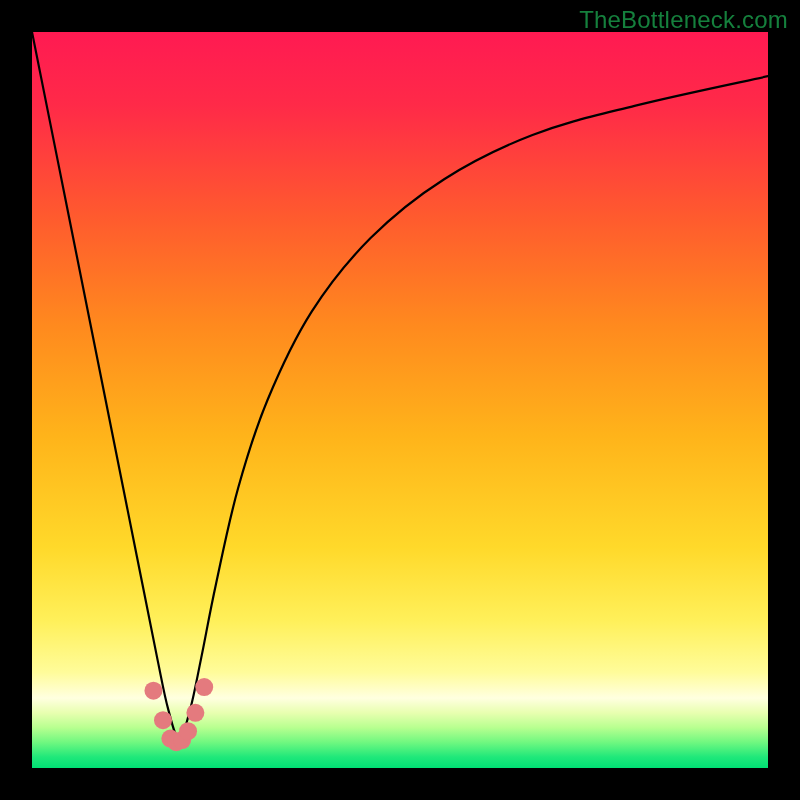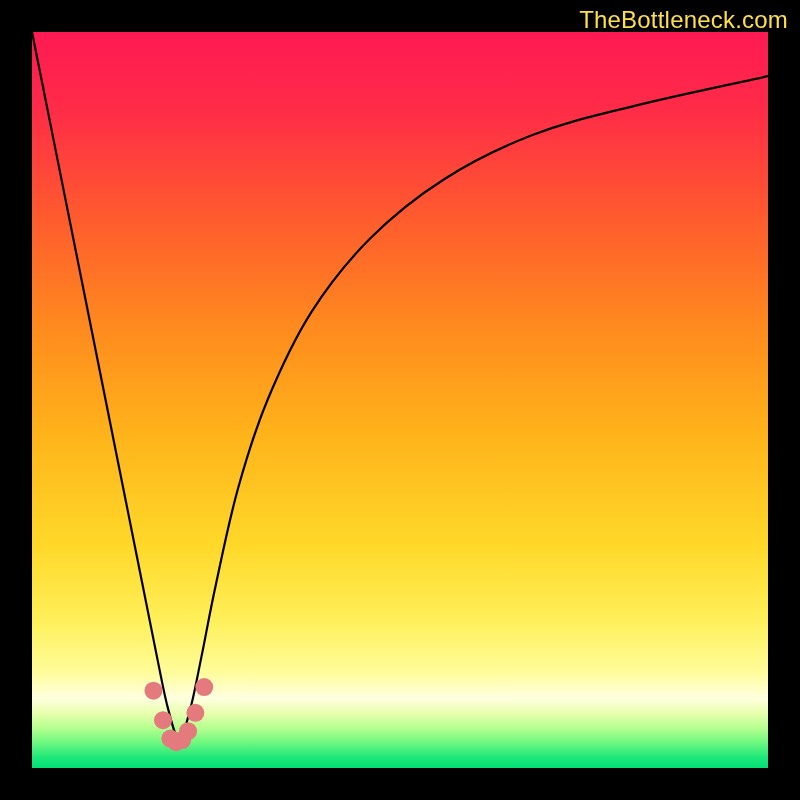--- a/index.html
+++ b/index.html
@@ -27,21 +27,21 @@
     overflow: hidden;
   }
   .gradient {
     position: absolute;
     inset: 0;
   }
   .watermark {
     position: absolute;
     top: 6px;
     right: 12px;
-    color: #fde047;
+    color: #15803d;
     font-size: 24px;
     font-weight: 400;
     letter-spacing: 0.2px;
   }
   svg.curve {
     position: absolute;
     inset: 0;
   }
 </style>
 </head>

